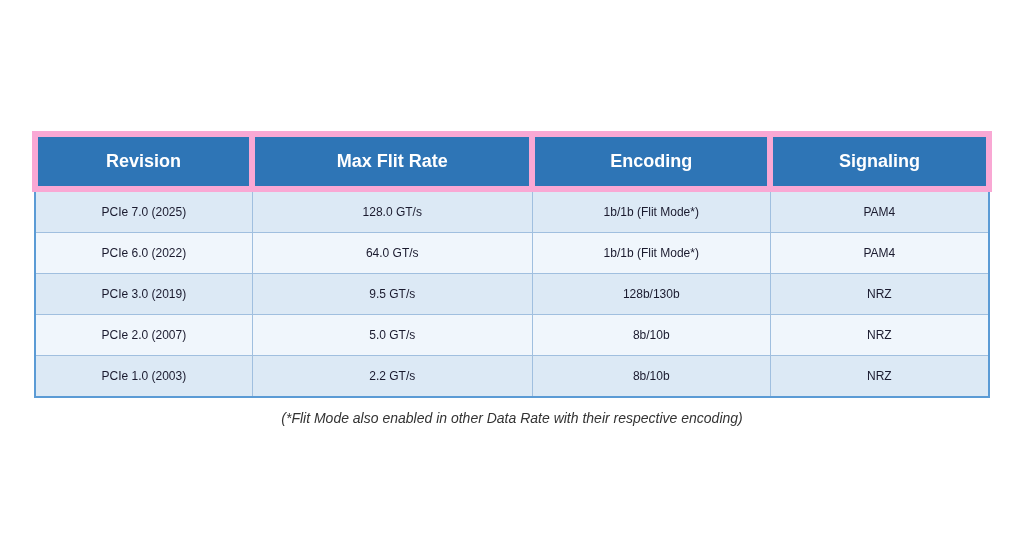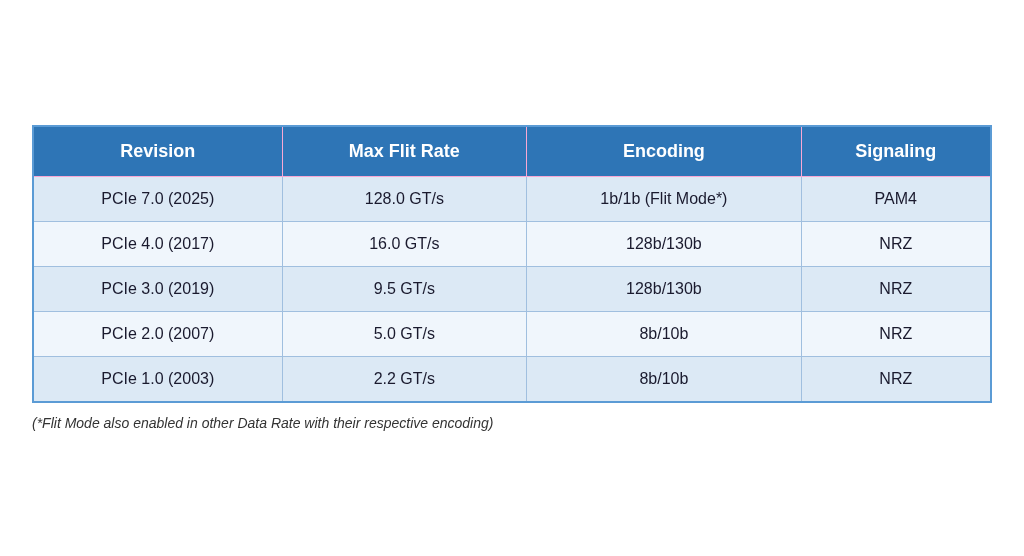--- a/index.html
+++ b/index.html
@@ -31,41 +31,41 @@
     thead tr {
       background-color: #2e75b6;
     }
 
     thead th {
       color: #ffffff;
       font-weight: bold;
       font-size: 18px;
       padding: 14px 10px;
       text-align: center;
-      border: 1px solid #f9a8d4;
+      border: 6px solid #f9a8d4;
     }
 
     tbody tr:nth-child(odd) {
       background-color: #dce9f5;
     }
 
     tbody tr:nth-child(even) {
       background-color: #f0f6fc;
     }
 
     tbody td {
       color: #1a1a2e;
-      font-size: 16px;
+      font-size: 12px;
       padding: 13px 10px;
       text-align: center;
       border: 1px solid #a0bfdf;
     }
 
     .footnote {
-      text-align: left;
+      text-align: center;
       font-size: 14px;
       color: #333333;
       margin-top: 12px;
       font-style: italic;
     }
   </style>
 </head>
 <body>
 
 <div class="table-container">
@@ -79,24 +79,24 @@
       </tr>
     </thead>
     <tbody id="table-body">
     <tr>
           <td>PCIe 7.0 (2025)</td>
           <td>128.0 GT/s</td>
           <td>1b/1b (Flit Mode*)</td>
           <td>PAM4</td>
         </tr>
         <tr>
-          <td>PCIe 4.0 (2017)</td>
-          <td>16.0 GT/s</td>
-          <td>128b/130b</td>
-          <td>NRZ</td>
+          <td>PCIe 6.0 (2022)</td>
+          <td>64.0 GT/s</td>
+          <td>1b/1b (Flit Mode*)</td>
+          <td>PAM4</td>
         </tr>
         <tr>
           <td>PCIe 3.0 (2019)</td>
           <td>9.5 GT/s</td>
           <td>128b/130b</td>
           <td>NRZ</td>
         </tr>
         <tr>
           <td>PCIe 2.0 (2007)</td>
           <td>5.0 GT/s</td>

